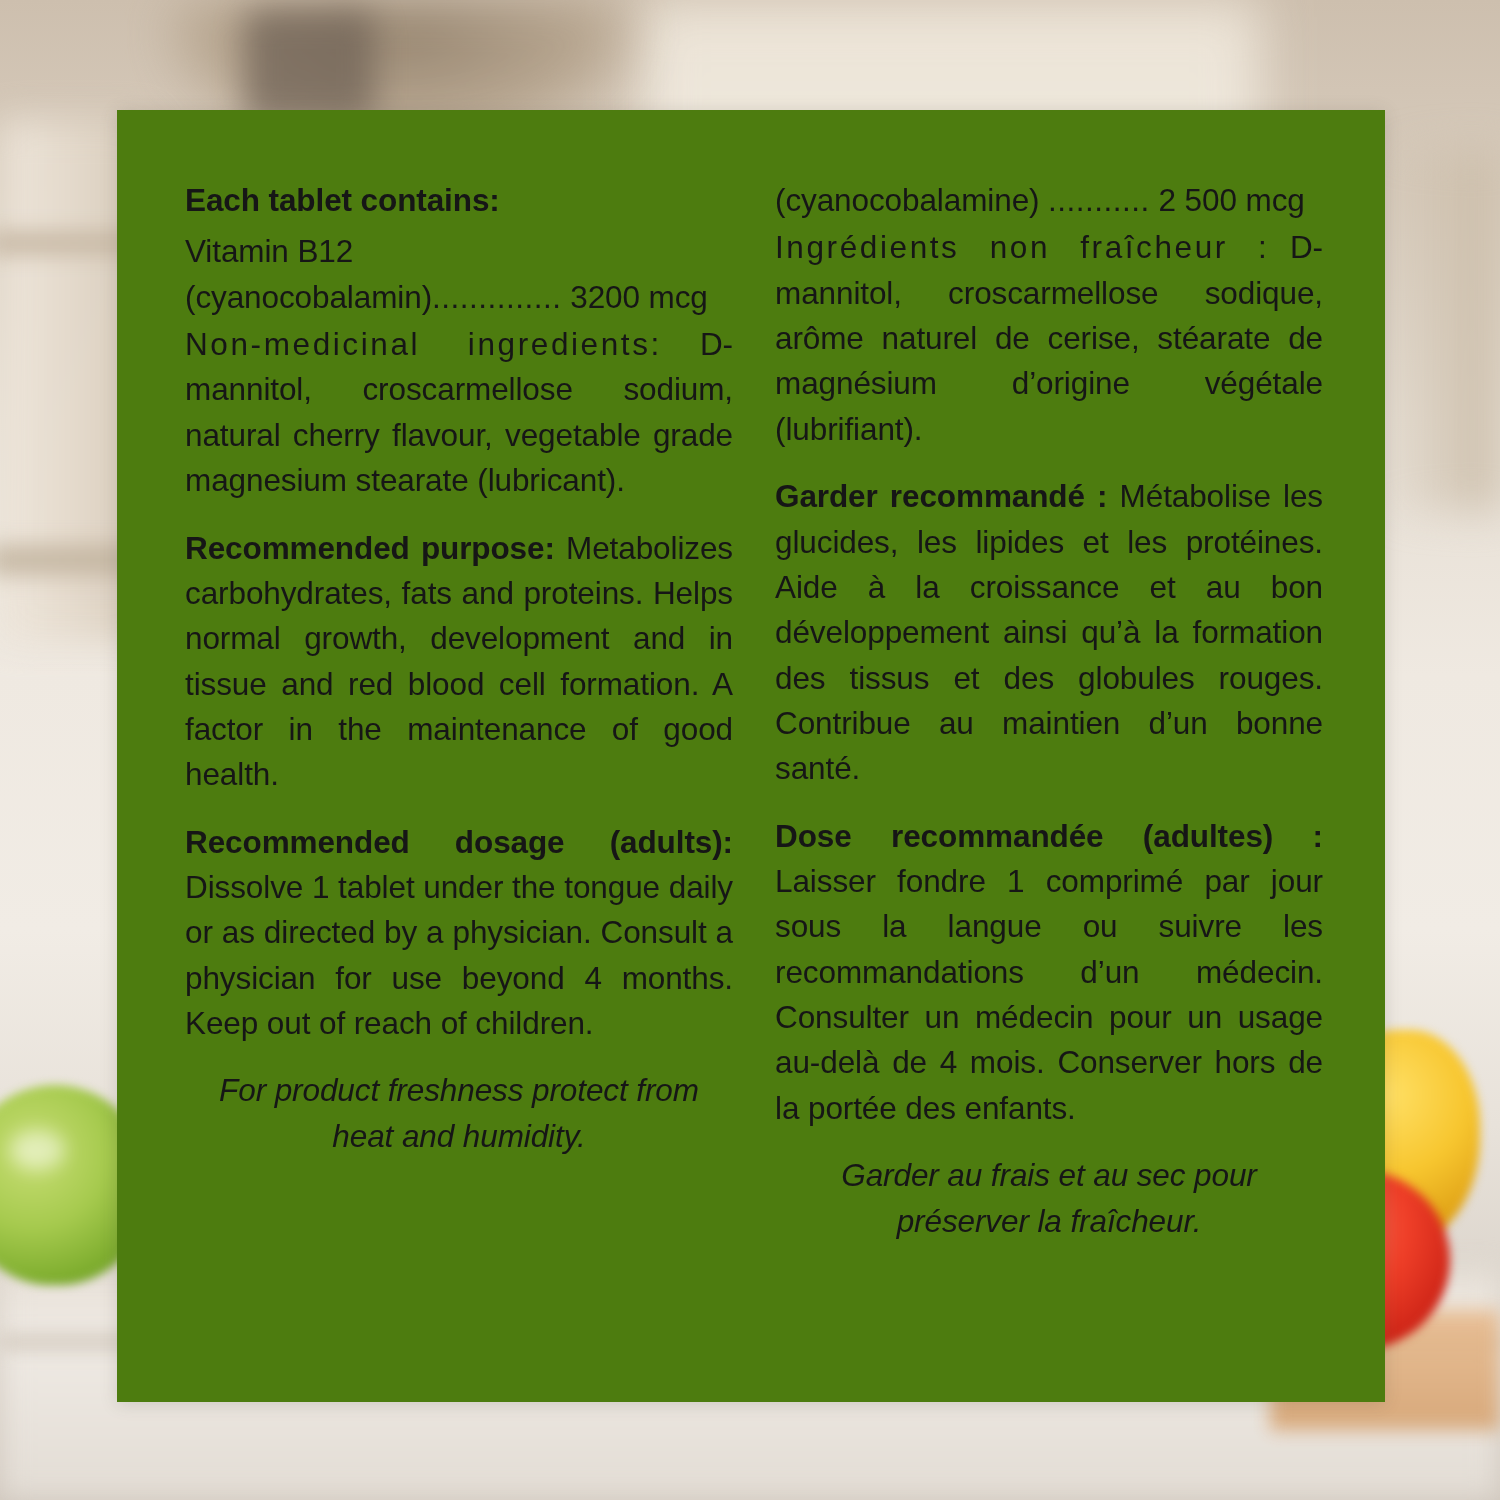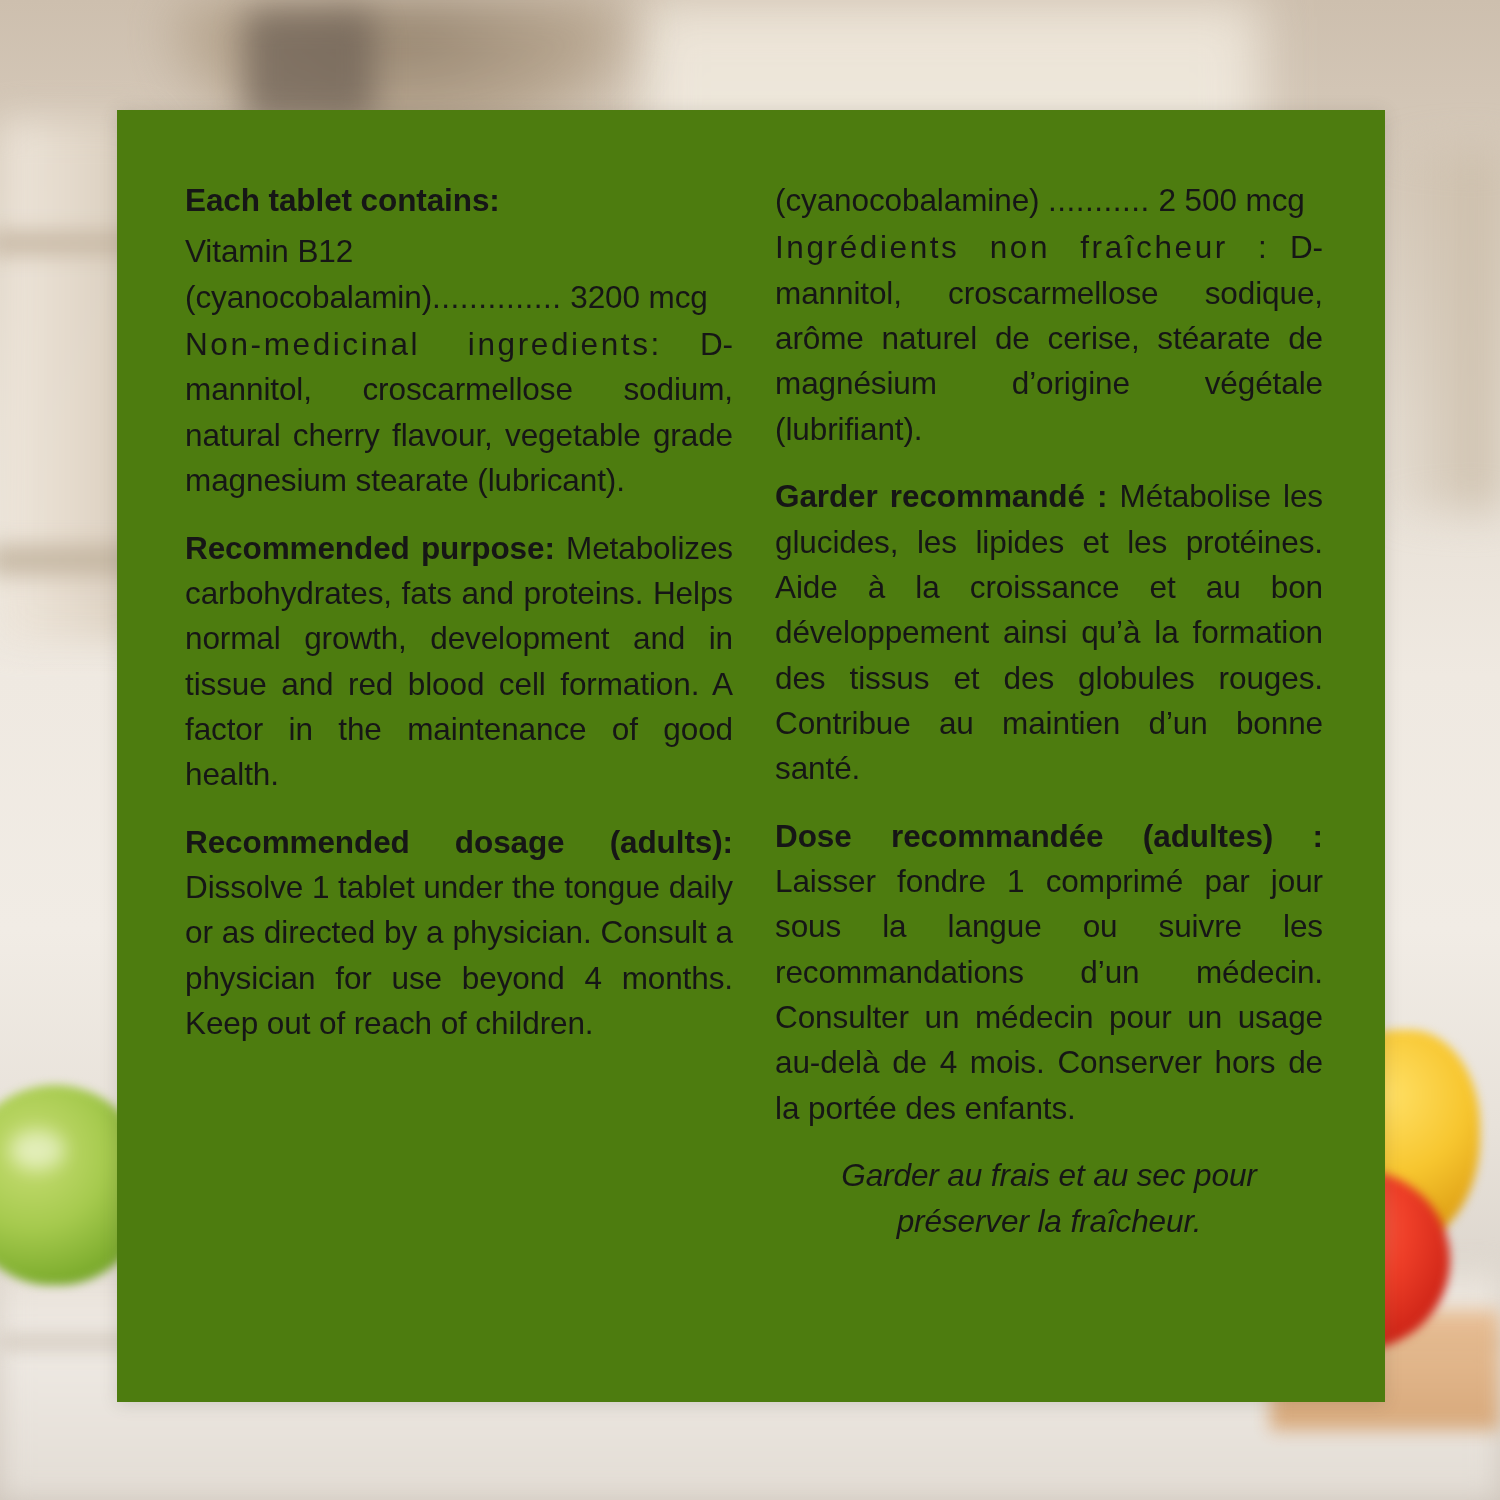--- a/index.html
+++ b/index.html
@@ -258,20 +258,21 @@
 
       <p class="just">
         <span class="b">Recommended purpose:</span><span> Metabolizes carbohydrates, fats and proteins. Helps normal growth, development and in tissue and red blood cell formation. A factor in the maintenance of good health.</span>
       </p>
 
       <p class="just">
         <span class="b">Recommended dosage (adults):</span>
         <span>Dissolve 1 tablet under the tongue daily or as directed by a physician. Consult a physician for use beyond 4 months. Keep out of reach of children.</span>
       </p>
 
+      <p class="italic-note">For product freshness protect from heat and humidity.</p>
     </div>
 
     <div class="col">
       <p class="tight">
         <span>(cyanocobalamine)</span> <span class="dots">...........</span> <span>2 500 mcg</span>
       </p>
 
       <p class="just">
         <span class="spread">Ingrédients non fraîcheur :</span>
         <span>D-mannitol, croscarmellose sodique, arôme naturel de cerise, stéarate de magnésium d’origine végétale (lubrifiant).</span>

